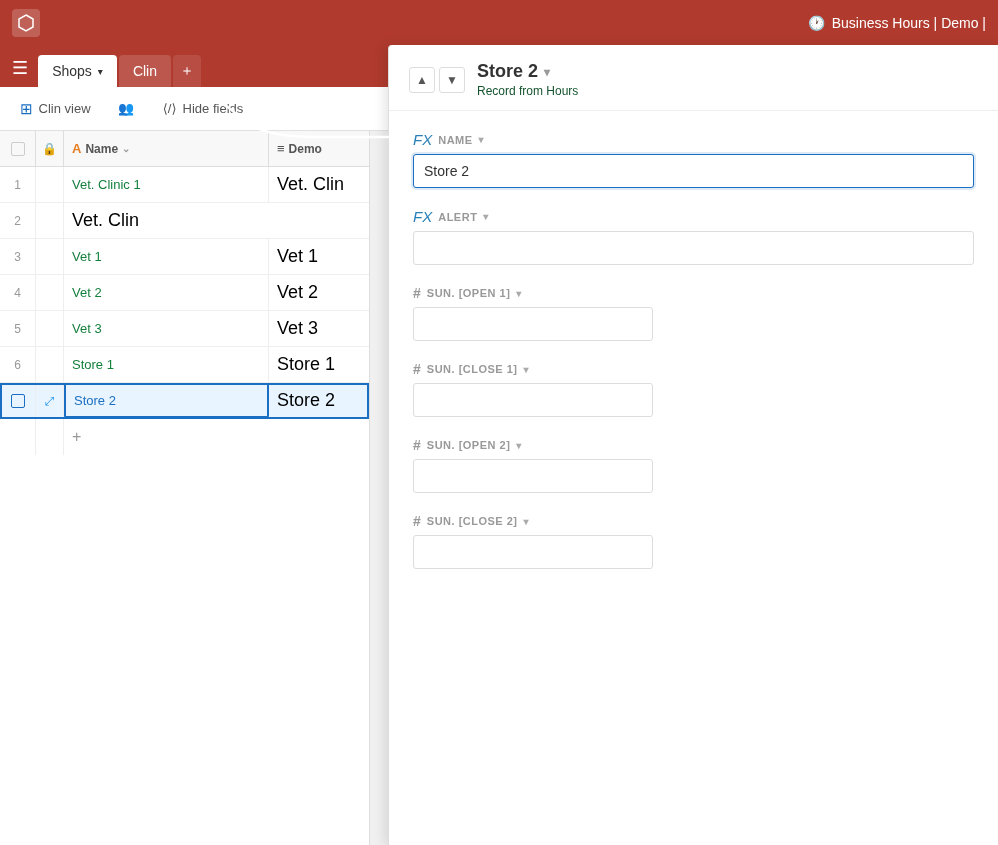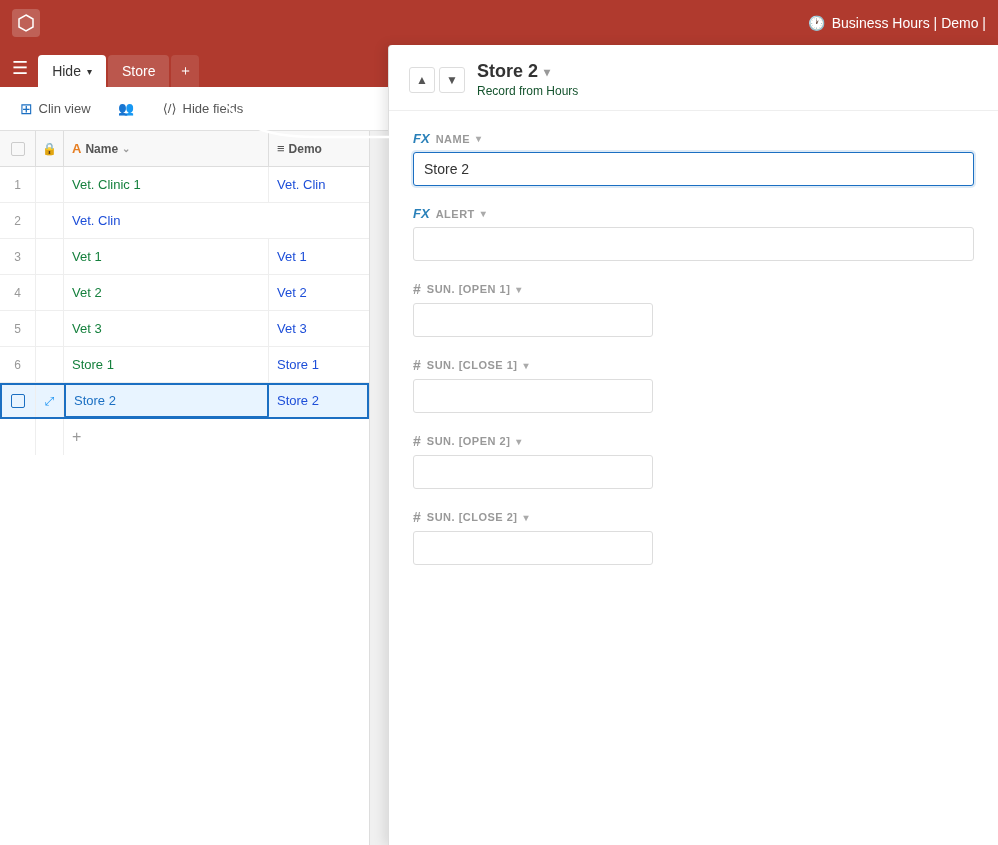--- a/index.html
+++ b/index.html
@@ -103,21 +103,21 @@
     .grid-row {
       display: flex;
       border-bottom: 1px solid #eee;
       height: 36px;
     }
     .grid-row.active-row { outline: 2px solid #1b6fc2; outline-offset: -2px; }
     .row-num { width: 36px; min-width: 36px; border-right: 1px solid #eee; display: flex; align-items: center; justify-content: center; font-size: 12px; color: #999; }
     .row-expand { width: 28px; min-width: 28px; border-right: 1px solid #eee; display: flex; align-items: center; justify-content: center; color: #999; font-size: 11px; }
     .row-name { flex: 1; min-width: 160px; border-right: 1px solid #eee; display: flex; align-items: center; padding: 0 8px; font-size: 13px; color: #15803d; overflow: hidden; }
     .row-name.link-cell { color: #1b6fc2; }
-    .row-hour { width: 100px; display: flex; align-items: center; padding: 0 8px; font-size: 13px; color: #1d4ed8; overflow: hidden; }
+    .row-hour { width: 100px; display: flex; align-items: center; padding: 0 8px; font-size: 18px; color: #000000; overflow: hidden; }
     .row-add { display: flex; align-items: center; padding: 0 8px; font-size: 16px; color: #999; cursor: pointer; }
     .checkbox { width: 14px; height: 14px; border: 1px solid #ccc; border-radius: 2px; }
     .expand-icon { font-size: 12px; color: #2196F3; cursor: pointer; }
 
     
     .main-area {
       display: flex;
       height: calc(845px - 45px - 42px - 44px);
     }
 
@@ -161,21 +161,21 @@
       flex: 1;
       overflow-y: auto;
       padding: 20px 24px;
     }
     .field-section { margin-bottom: 20px; }
     .field-label {
       display: flex; align-items: center; gap: 6px;
       font-size: 11px; font-weight: 600; color: #999; text-transform: uppercase;
       margin-bottom: 6px; cursor: pointer;
     }
-    .field-label .fx-icon { color: #2980b9; font-size: 13px; font-style: italic; font-weight: bold; }
+    .field-label .fx-icon { color: #2980b9; font-size: 15px; font-style: italic; font-weight: normal; }
     .field-label .hash-icon { color: #999; font-size: 14px; }
     .field-label-text { letter-spacing: 0.5px; }
     .field-dropdown-arrow { font-size: 10px; color: #aaa; }
 
     .field-input {
       width: 100%;
       border: 1px solid #ddd;
       border-radius: 3px;
       padding: 8px 10px;
       font-size: 14px;
@@ -224,25 +224,25 @@
   </div>
   <div class="top-bar-right">
     <span>🕐</span>
     <span>Business Hours | Demo |</span>
   </div>
 </div>
 
 <div class="tab-bar">
   <button class="hamburger-btn">☰</button>
   <div class="tab tab-shops">
-    <span>Hide</span>
+    <span>Shops</span>
     <span class="tab-dropdown">▾</span>
   </div>
   <div class="tab tab-hours">
-    <span>Store</span>
+    <span>Clin</span>
   </div>
   <div class="tab tab-add">
     <span>＋</span>
   </div>
 </div>
 
 <svg class="curve-connector" viewBox="0 0 240 60" fill="none">
   <path d="M 0 10 Q 60 10 80 30 Q 100 55 160 55 L 240 55" stroke="white" stroke-width="2.5" fill="none"></path>
 </svg>
 

